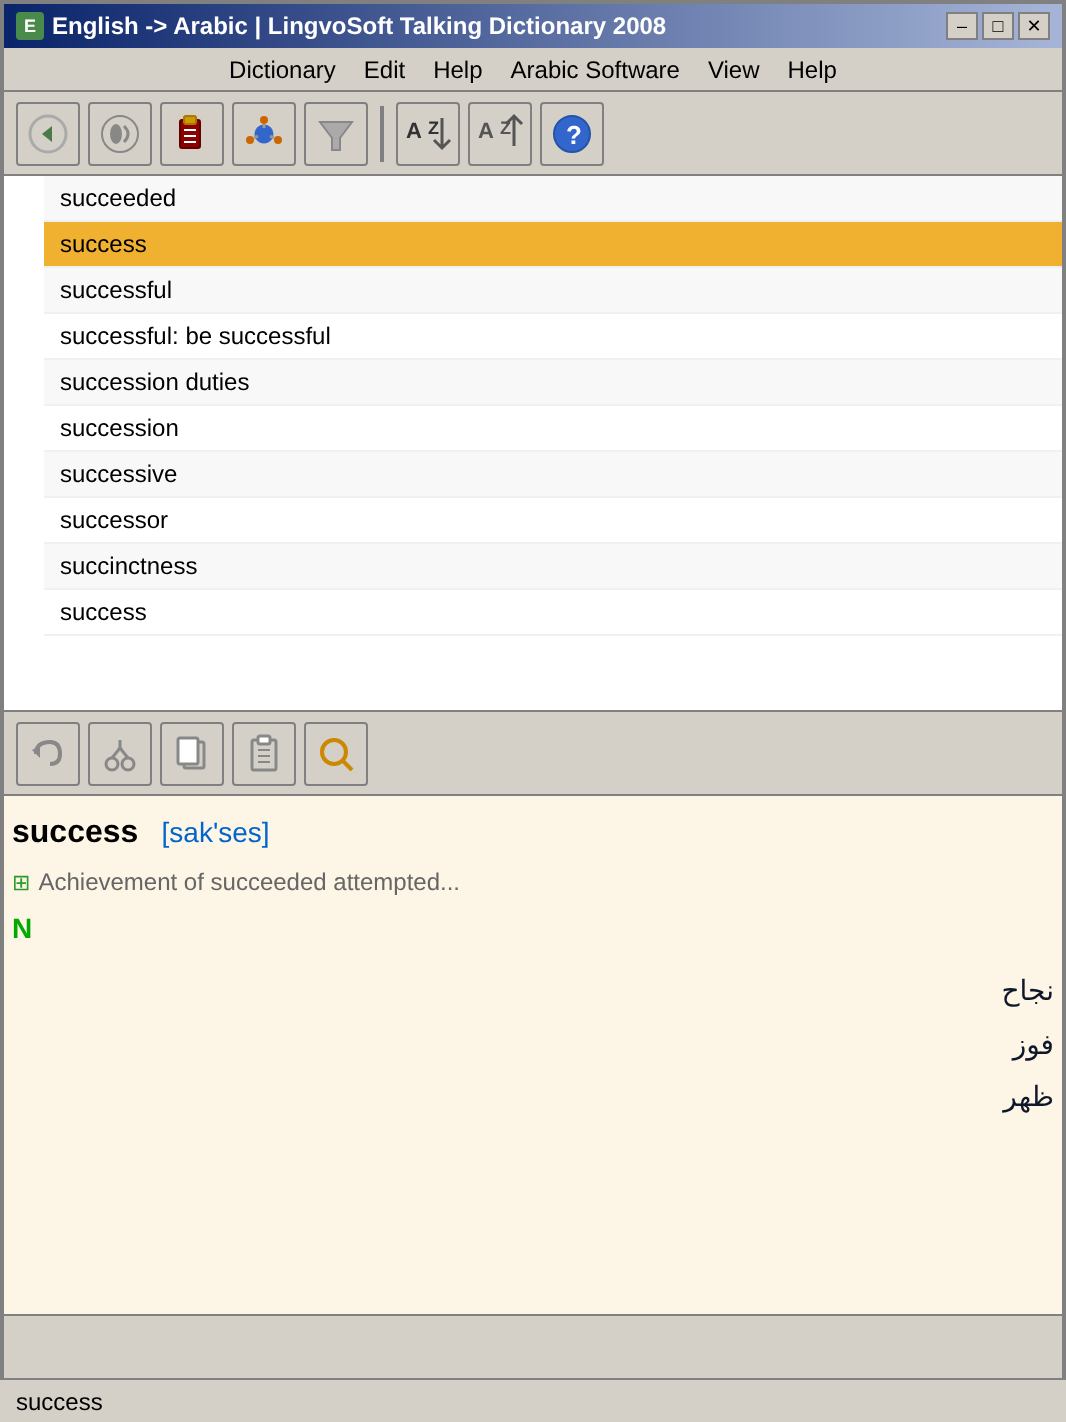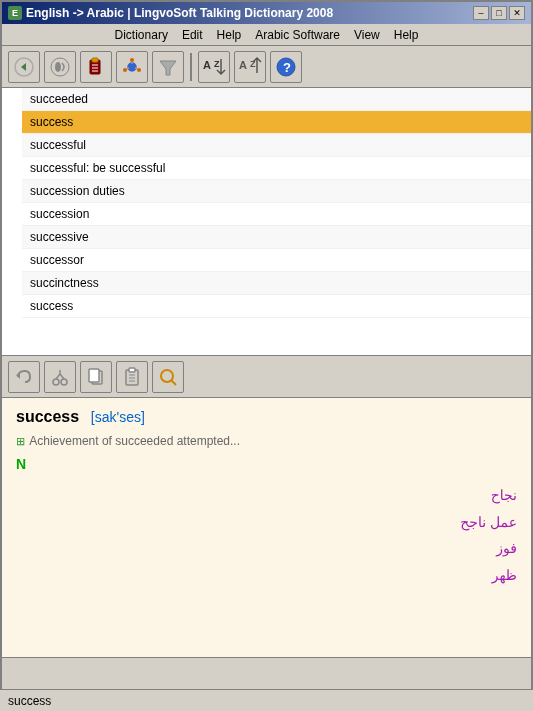--- a/index.html
+++ b/index.html
@@ -136,21 +136,21 @@
       border: 1px solid #808080;
       border-radius: 2px;
       cursor: pointer;
       display: flex; align-items: center; justify-content: center;
       font-size: 16px;
     }
 
     
     .definition-area {
       background: #fdf5e6;
-      padding: 10px 14px;
+      padding: 10px 4px;
       height: 260px;
       overflow-y: scroll;
       border-bottom: 1px solid #808080;
     }
     .def-word {
       font-size: 16px;
       font-weight: bold;
       color: #000;
       display: inline;
     }
@@ -177,21 +177,21 @@
       color: #2a9d2a;
       font-size: 11px;
       margin-top: 1px;
     }
     .arabic-translations {
       text-align: right;
       direction: rtl;
       margin-top: 10px;
       line-height: 1.9;
       font-size: 14px;
-      color: #a21caf;
+      color: #0f172a;
     }
     .arabic-translations div {
       text-align: right;
     }
 
     
     .status-bar {
       background: #d4d0c8;
       border-top: 1px solid #808080;
       padding: 3px 8px;
@@ -356,21 +356,20 @@
     <span class="def-word">success</span>
     <span class="def-phonetic">[sak'ses]</span>
   </div>
   <div class="def-sense">
     <span class="def-sense-icon">⊞</span>
     <span>Achievement of succeeded attempted...</span>
   </div>
   <div class="def-pos">N</div>
   <div class="arabic-translations" id="arabic-translations">
   <div>نجاح</div>
-      <div>عمل ناجح</div>
       <div>فوز</div>
       <div>ظهر</div>
     </div>
 </div>
 
 <div class="status-bar">
   <span>success</span>
 </div>
 
 </body></html>

